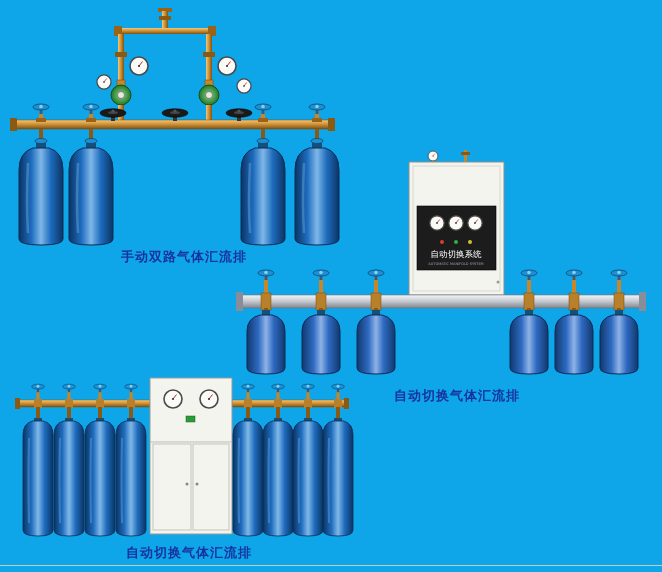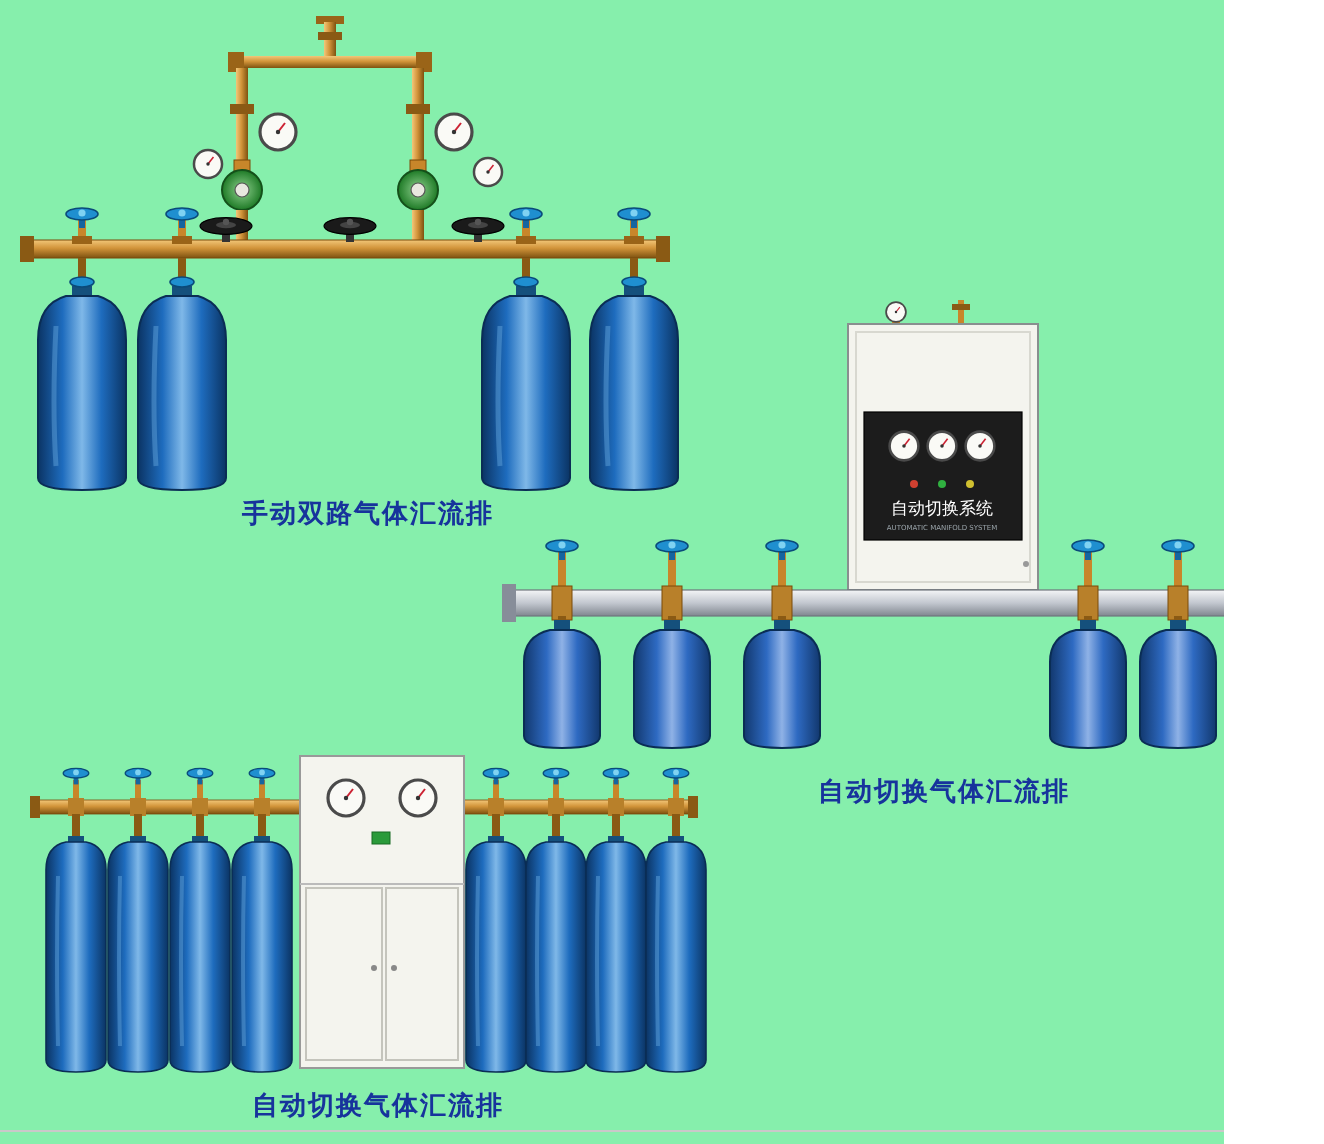--- a/index.html
+++ b/index.html
@@ -1,16 +1,16 @@
 <!DOCTYPE html>
 <html><head>
 <meta charset="utf-8">
 <style>
   html,body{margin:0;padding:0;background:#ffffff;}
-  #screen{position:relative;width:612px;height:572px;background:#86efac;overflow:hidden;
+  #screen{position:relative;width:662px;height:572px;background:#0ea5e9;overflow:hidden;
           font-family:"DejaVu Sans",sans-serif;}
   .product{position:absolute;}
   .caption{position:absolute;font-weight:bold;font-size:13px;letter-spacing:1px;
            text-align:center;white-space:nowrap;color:#17339c;}
   .bottom-rule{position:absolute;left:0;top:565px;width:662px;height:1px;background:#c9c9c9;}
   svg text{font-family:"DejaVu Sans",sans-serif;}
 </style>
 </head>
 <body>
 
@@ -152,21 +152,21 @@
         <rect x="310" y="104" width="4" height="10" fill="#c8862a"></rect>
         <use href="#blue-knob" transform="translate(312,104)"></use>
         <rect x="307" y="112" width="10" height="4" fill="#9a6418"></rect>
         <rect x="310" y="123" width="4" height="15" fill="#8a5a14"></rect>
         <use href="#bottle1" transform="translate(312,137)"></use>
       </g>
     </svg>
     <div class="caption" style="left: 89px; top: 242px; width: 180px; color: rgb(23, 51, 156);">手动双路气体汇流排</div>
   </section>
 
-  <section class="product" style="left:251px;top:150px;width:410px;height:258px;">
+  <section class="product" style="left:236px;top:150px;width:410px;height:258px;">
     <svg width="410" height="240" viewBox="0 0 410 240">
       <g>
         <rect x="195" y="4" width="4" height="9" fill="#c8862a"></rect>
         <use href="#gauge" transform="translate(197,6) scale(0.55)"></use>
         <rect x="228" y="0" width="3" height="13" fill="#c8862a"></rect>
         <rect x="225" y="2" width="9" height="3" fill="#8a5a14"></rect>
         <rect x="173" y="12" width="95" height="133" fill="#f4f4ee" stroke="#898f8f" stroke-width="1"></rect>
         <rect x="177" y="16" width="87" height="125" fill="none" stroke="#d8d8d0" stroke-width="1"></rect>
         <rect x="181" y="56" width="79" height="64" fill="#1c1c1c" stroke="#000" stroke-width="0.6"></rect>
         <use href="#gauge" transform="translate(201,73) scale(0.8)"></use>

